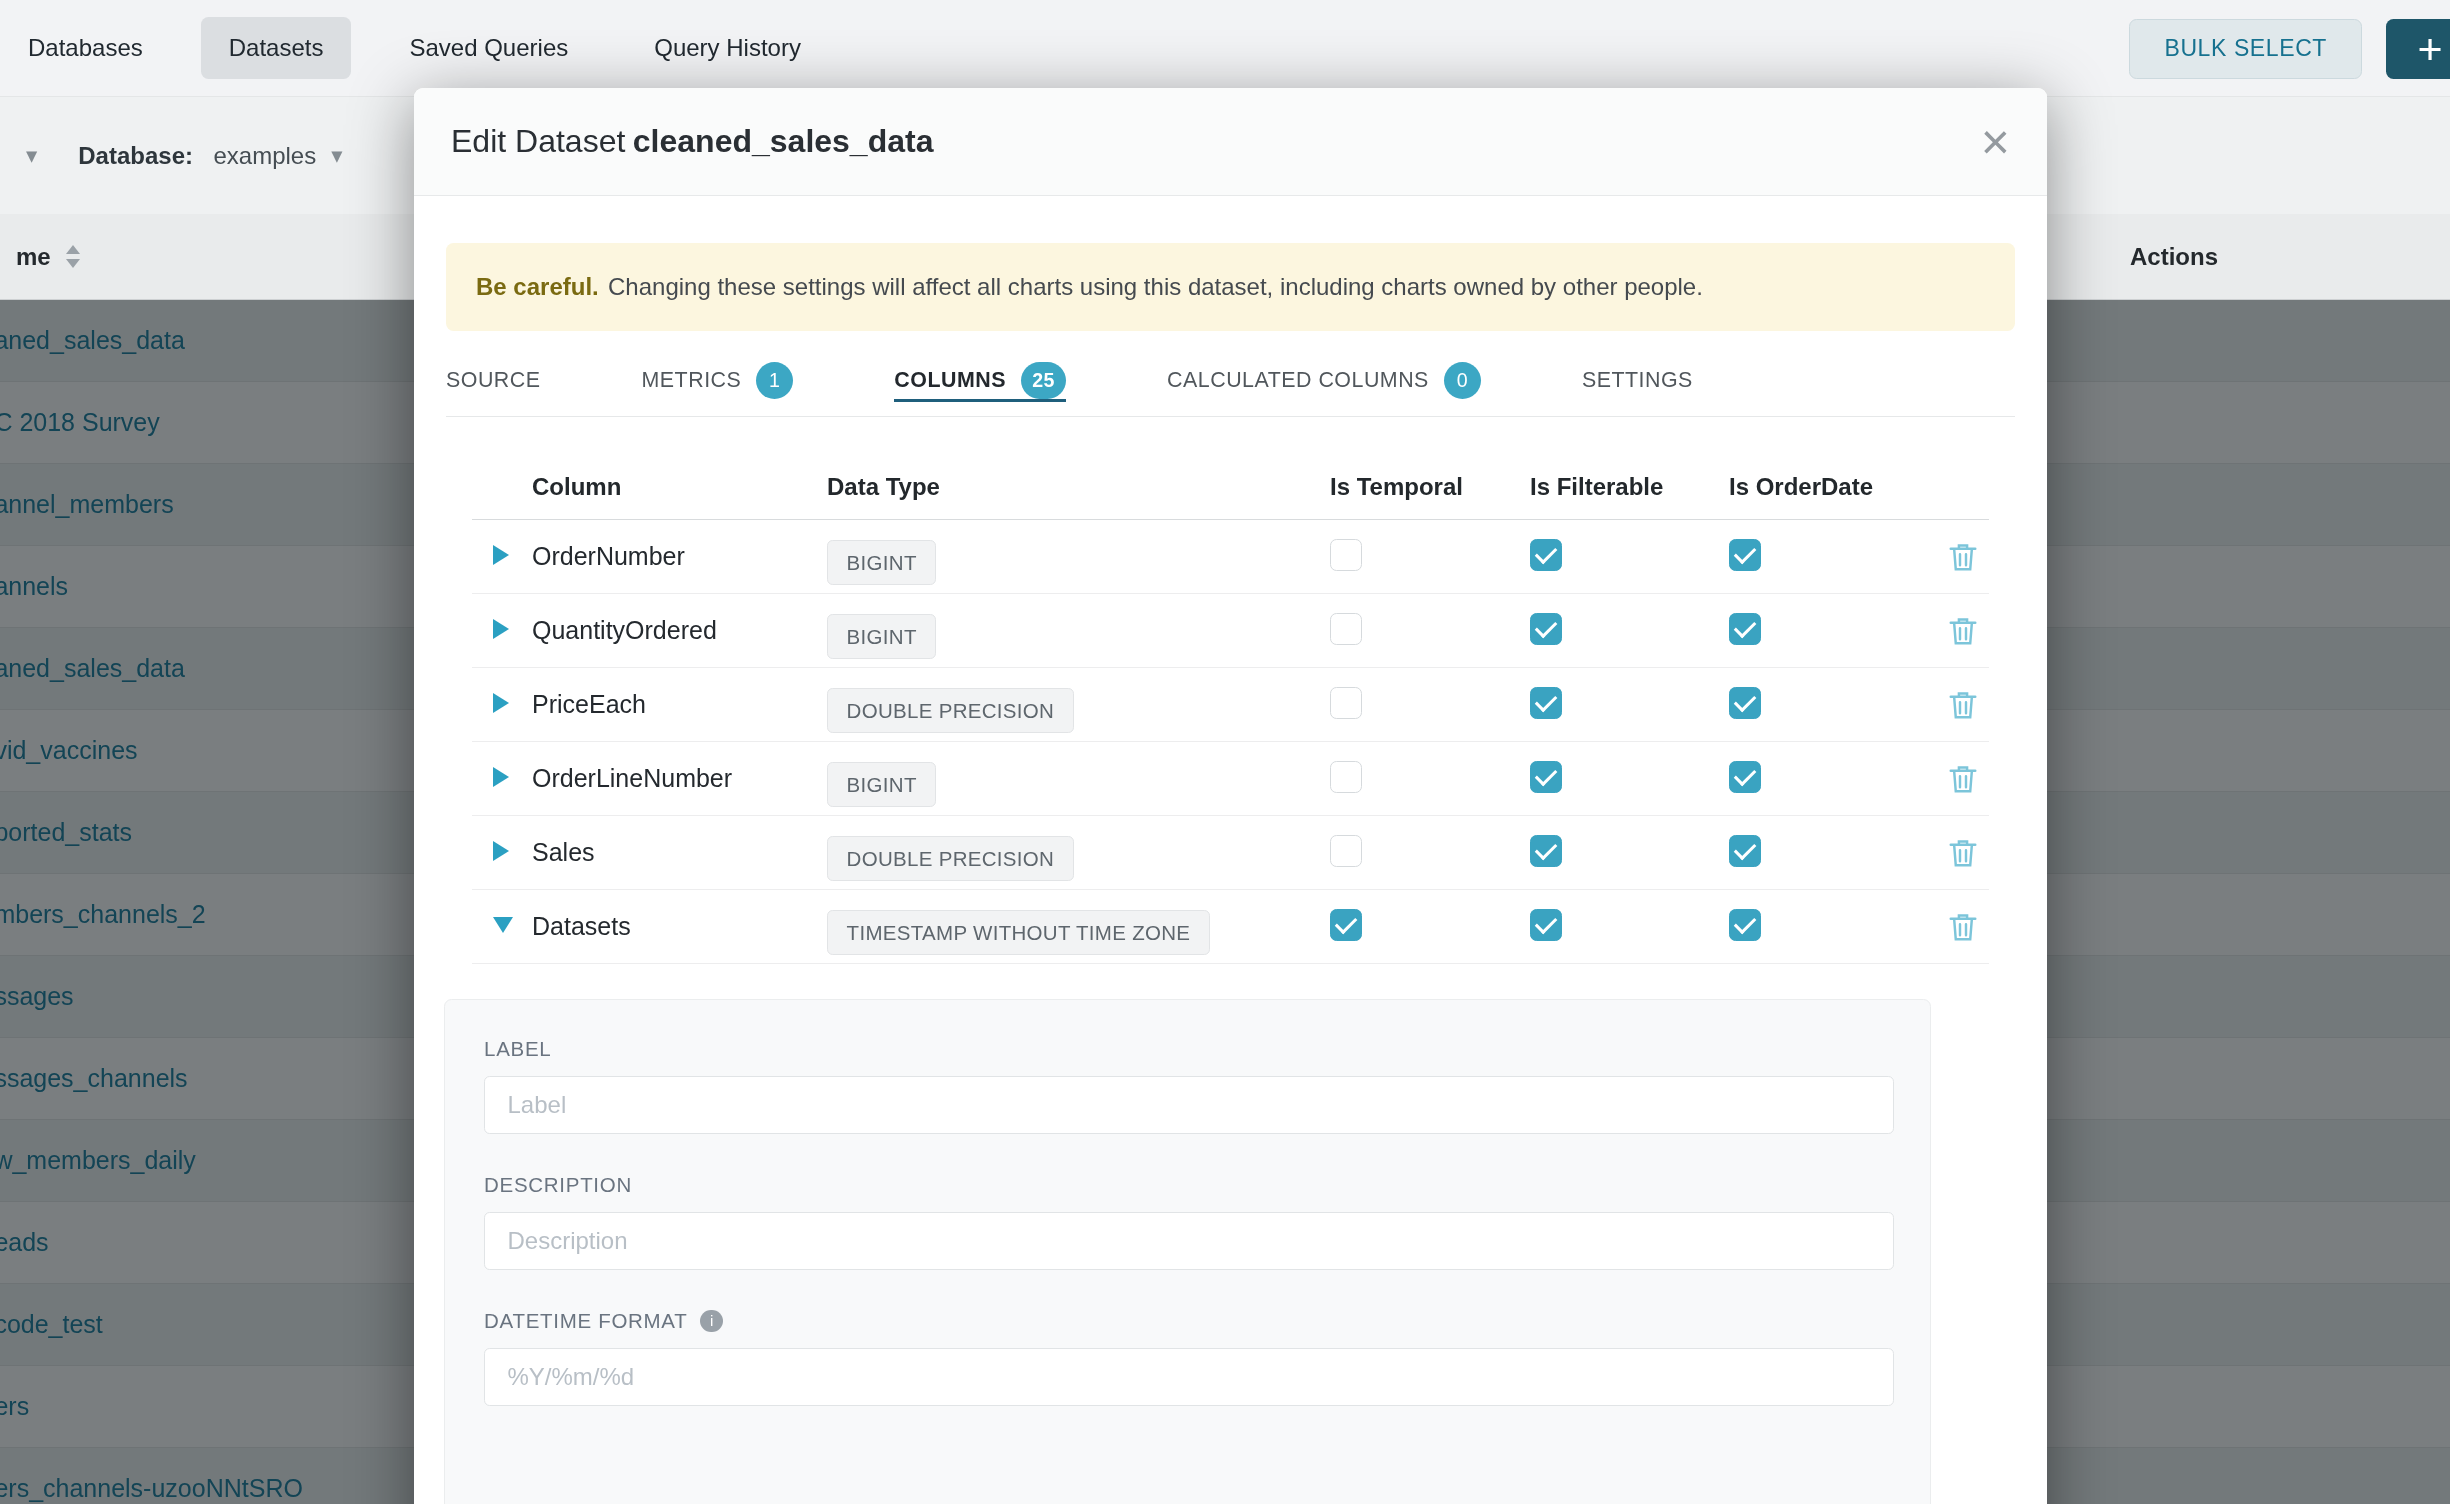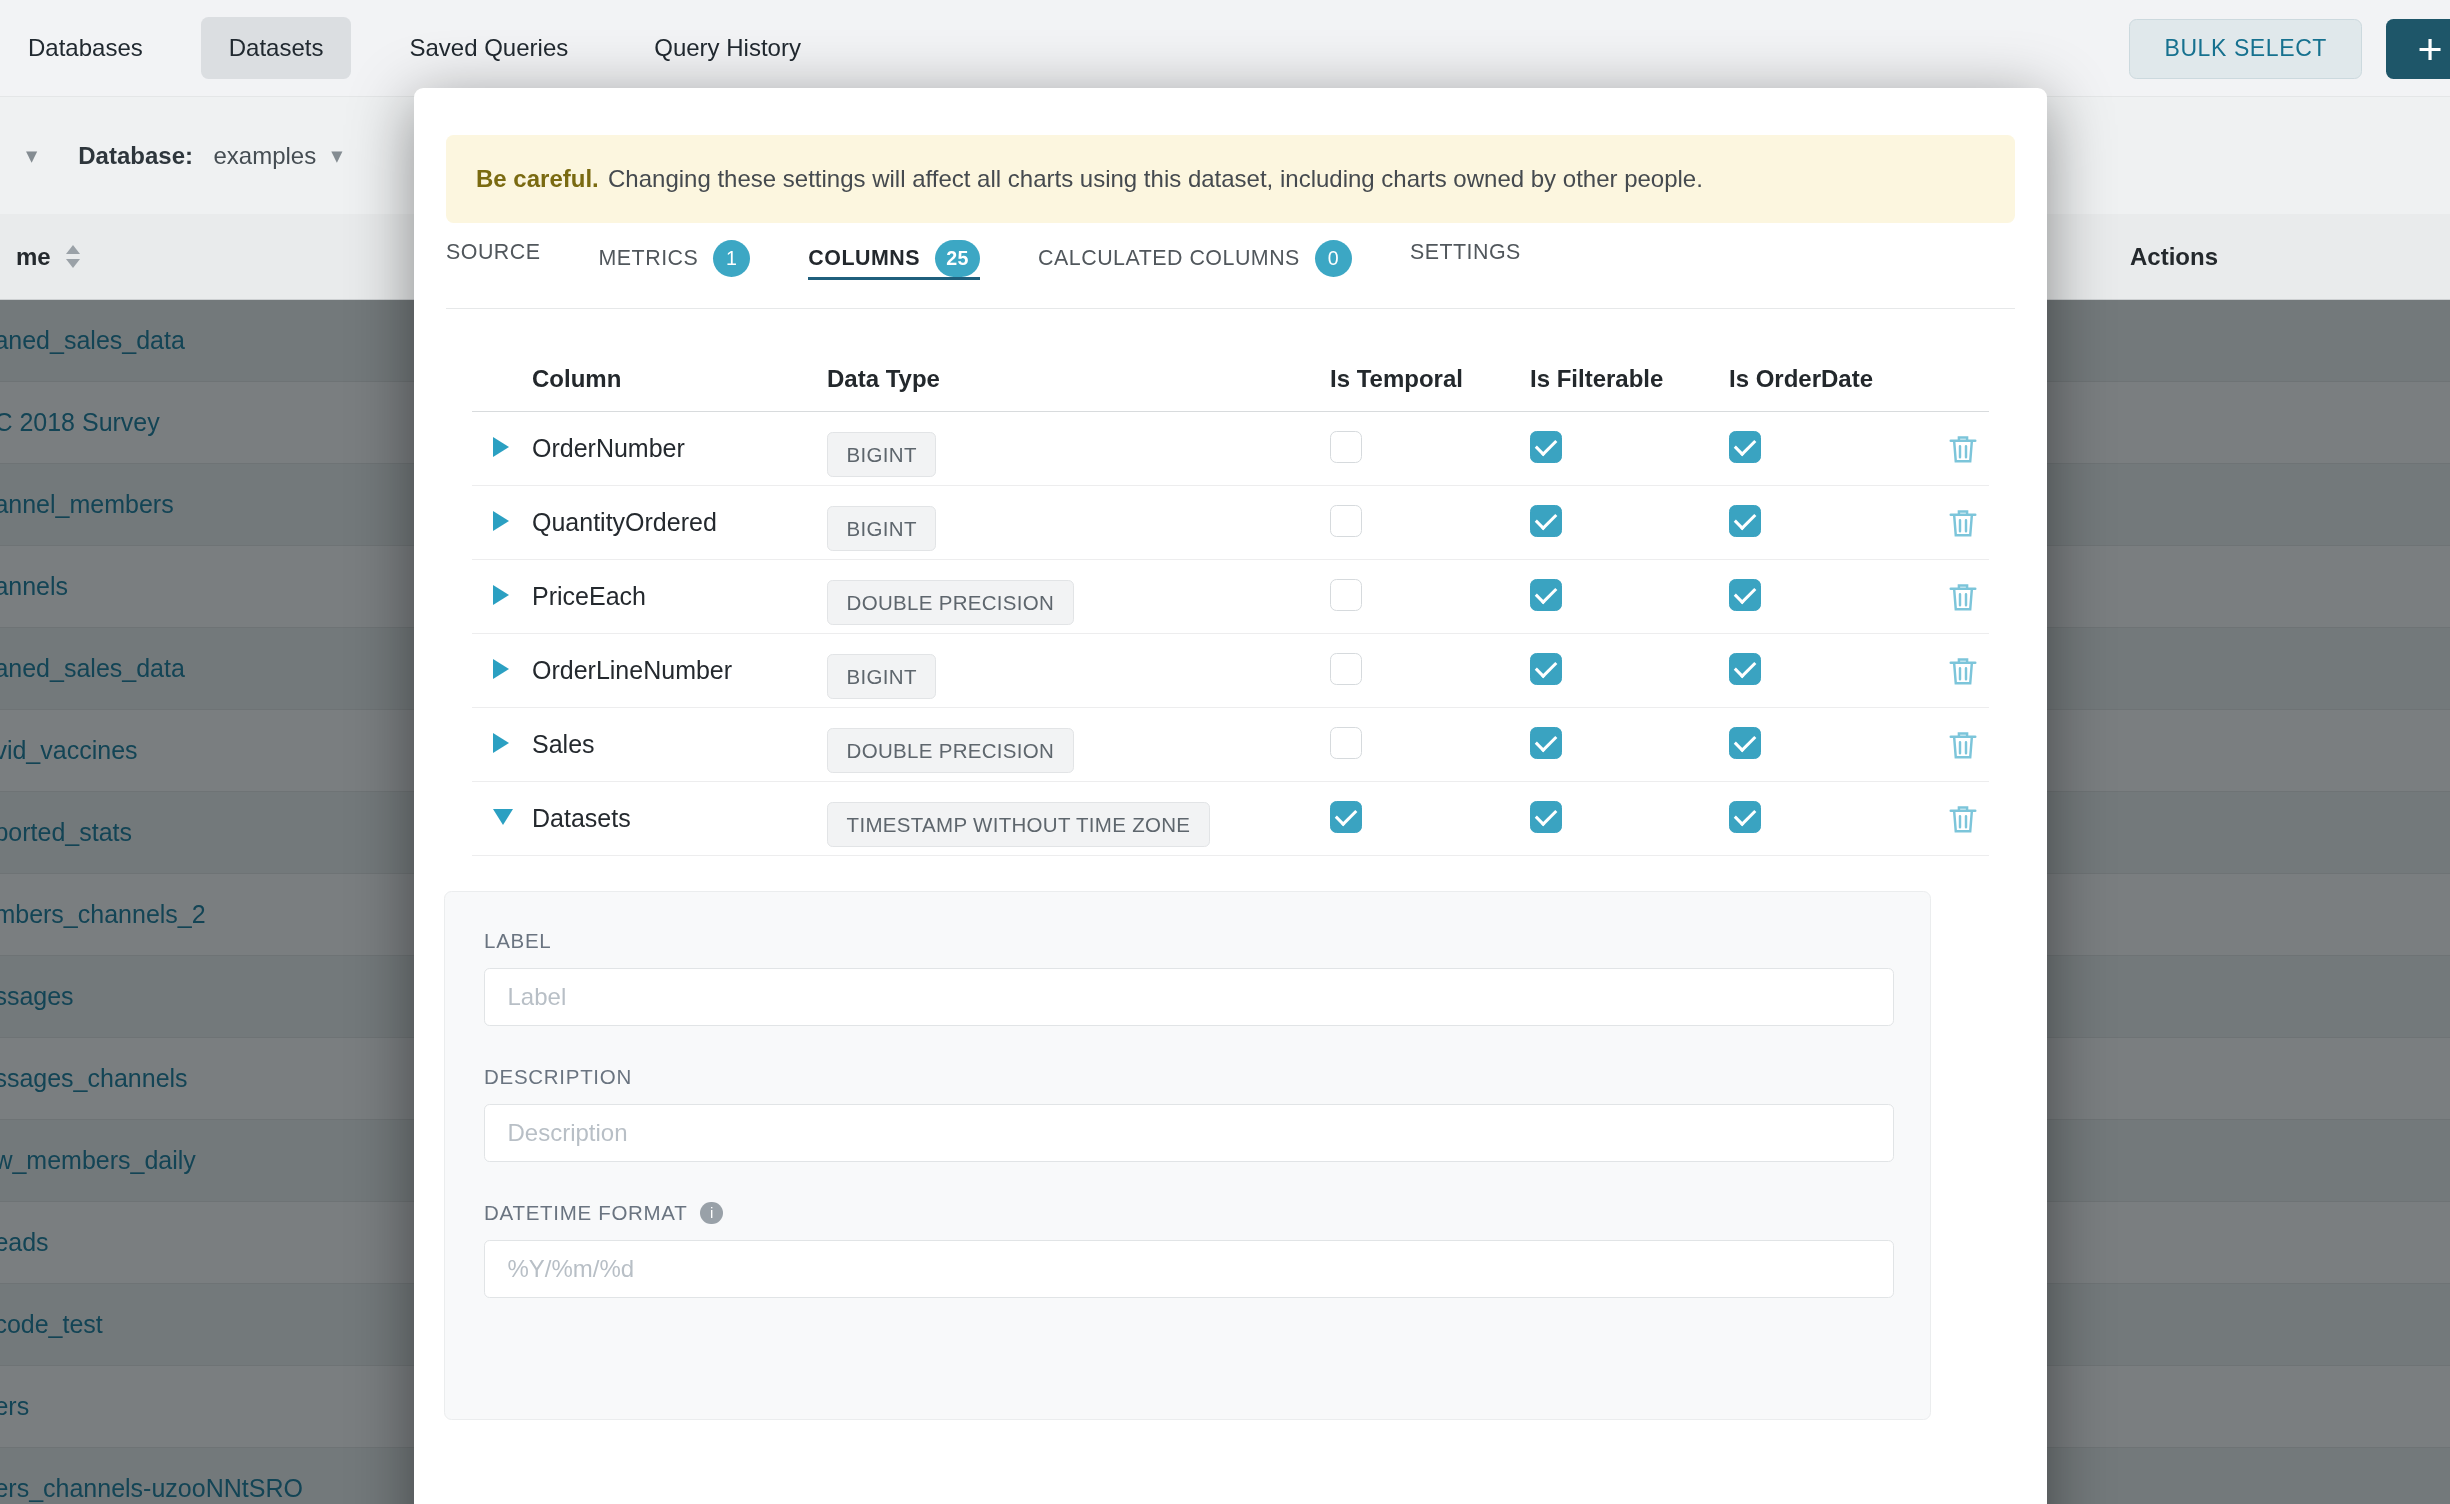--- a/index.html
+++ b/index.html
@@ -57,21 +57,21 @@
   .modal-title { font-size:32px; color:#2a2f34; }
   .modal-title b { font-weight:700; margin-left:7.5px; }
   .modal-close { font-size:50px; color:#949a9f; line-height:1; cursor:pointer; }
 
   .modal-body { padding:0 32px; }
 
   .warning { margin-top:47px; height:88px; background:#fcf6df; border-radius:7.5px; display:flex;
              align-items:center; padding:0 30px; font-size:24px; color:#454a4f; white-space:nowrap; }
   .warning b { color:#7a6a11; font-weight:700; margin-right:9.3px; }
 
-  .tabs { display:flex; margin-top:17px; height:69px; border-bottom:0.9px solid #e6e8e9; align-items:flex-start; }
+  .tabs { display:flex; margin-top:17px; height:69px; border-bottom:0.9px solid #e6e8e9; align-items:center;gap:43px; }
   .tab { display:flex; align-items:center; gap:15px; margin-right:58px; font-size:21.4px; color:#51575c;
          letter-spacing:0.5px; cursor:pointer; border-bottom:3.7px solid transparent; white-space:nowrap; }
   .tab.active { color:#23282d; border-bottom-color:#1f5f7c;font-weight:bold; }
   .badge { min-width:37px; height:37px; padding:0 11.2px; background:#3ca7c4; color:#ffffff;
            border-radius:18.6px; font-size:19.6px; display:inline-flex; align-items:center; justify-content:center; }
 
   .cols-table { margin:0 26px; }
   .row-grid { display:grid; grid-template-columns:60px 295px 503px 200px 199px 206px 56px; align-items:center; }
   .thead { height:103px; padding-top:37px; border-bottom:0.9px solid #d8dbdd; font-weight:700;
            font-size:24px; color:#23282c; }
@@ -178,20 +178,26 @@
       <a>ers</a>
     </div>
   <div class="bg-row">
       <a>ers_channels-uzooNNtSRO</a>
     </div>
 </div>
 
 <div class="backdrop"></div>
 
 <div class="modal">
+  <div class="modal-header">
+    <div class="modal-title">
+      <span>Edit Dataset</span><b>cleaned_sales_data</b>
+    </div>
+    <div class="modal-close">×</div>
+  </div>
 
   <div class="modal-body">
     <div class="warning">
       <b>Be careful.</b>
       <span>Changing these settings will affect all charts using this dataset, including charts owned by other people.</span>
     </div>
 
     <div class="tabs">
       <div class="tab">
         <span>SOURCE</span>

